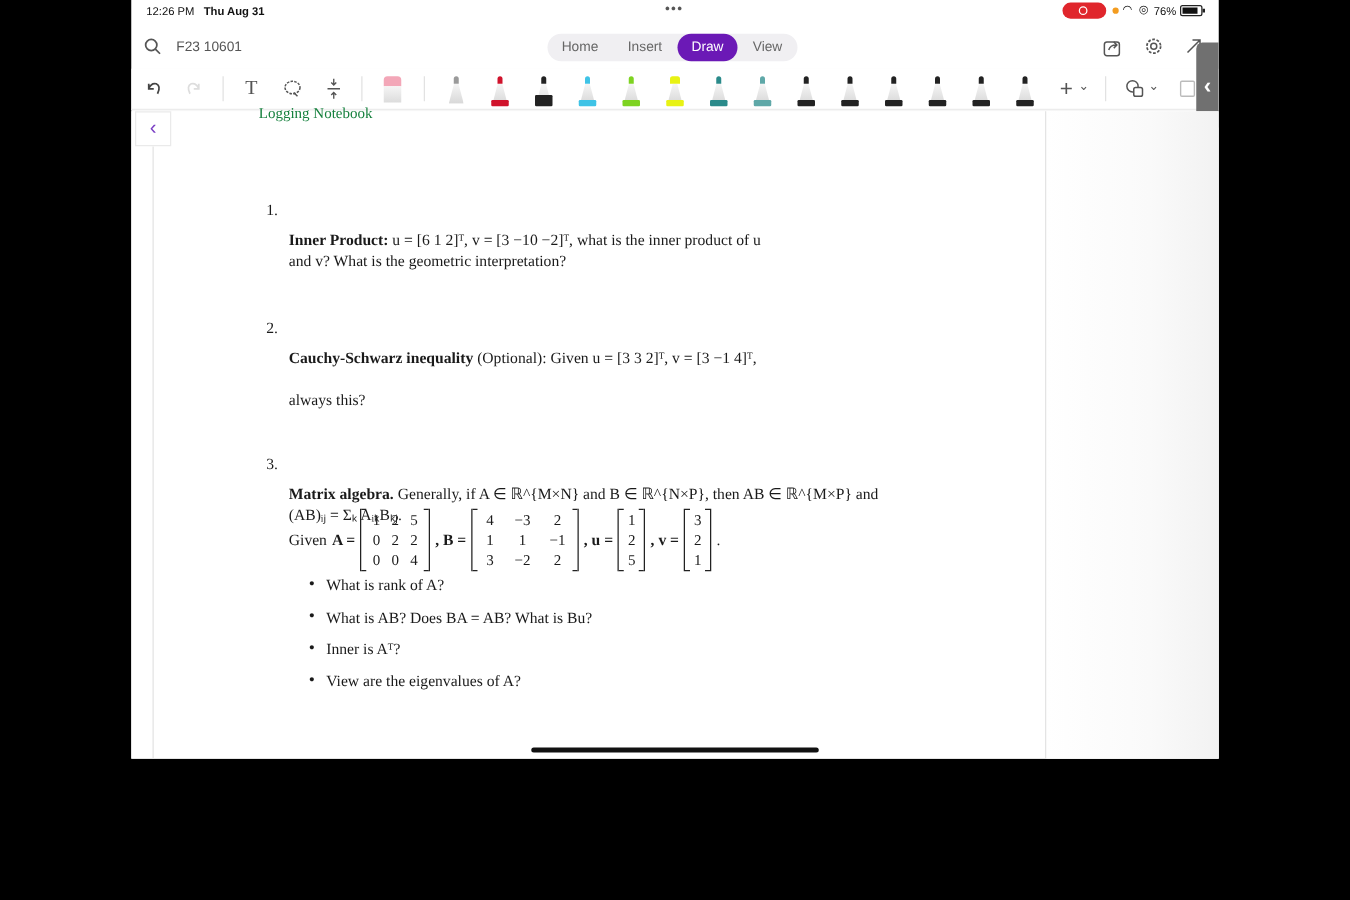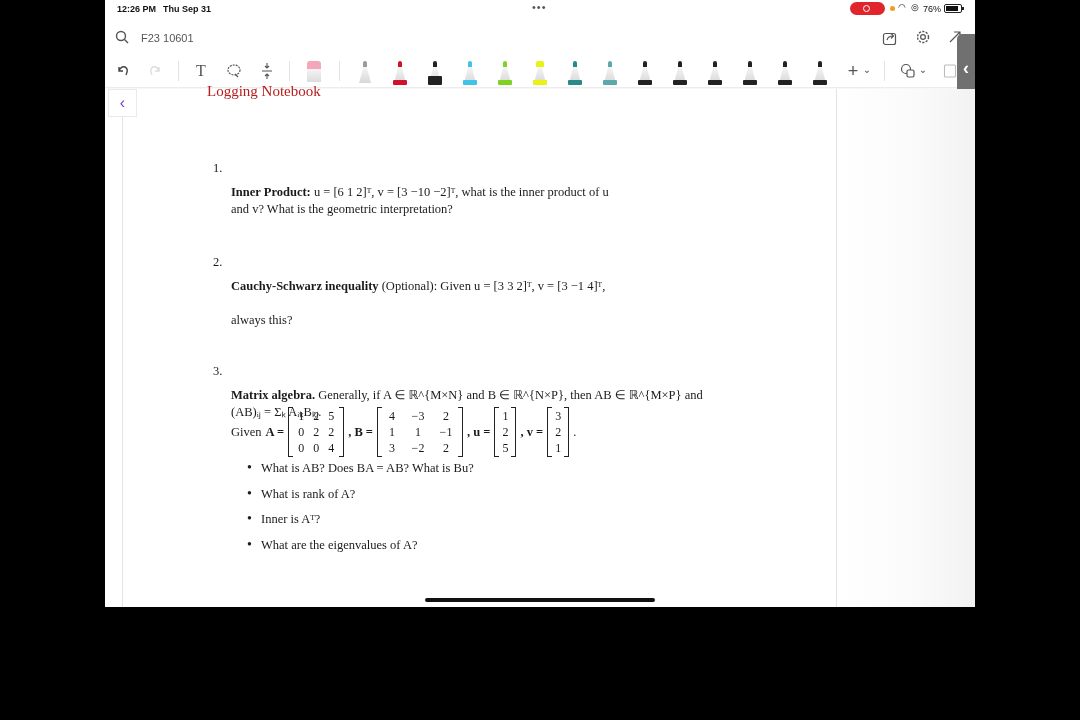--- a/index.html
+++ b/index.html
@@ -6,21 +6,21 @@
   html, body { width: 1080px; height: 720px; background: #000; overflow: hidden; }
   body { position: relative; font-family: "Liberation Sans", sans-serif; }
 
   #screen {
     position: absolute; left: 105px; top: 0; width: 870px; height: 607px;
     background: #ffffff; overflow: hidden;
   }
 
   
   .statusbar { position: absolute; left: 0; top: 0; width: 870px; height: 18px; font-size: 9px; color: #111; }
-  .statusbar .time { position: absolute; left: 12px; top: 4px; font-weight: 700; }
+  .statusbar .time { position: absolute; left: 12px; top: 4px; font-weight: 400; }
   .statusbar .date { position: absolute; left: 58px; top: 4px; font-weight: 600; }
   .statusbar .dots { position: absolute; left: 427px; top: 1px; font-size: 11px; letter-spacing: 1px; color: #555; }
   .statusbar .rec { position: absolute; left: 745px; top: 2px; width: 35px; height: 13px; border-radius: 7px; background: #e0262c; }
   .statusbar .rec::after { content: ""; position: absolute; left: 13px; top: 3px; width: 5px; height: 5px; border: 1.5px solid #fff; border-radius: 50%; }
   .statusbar .dot { position: absolute; left: 785px; top: 6px; width: 5px; height: 5px; border-radius: 50%; background: #f39c20; }
   .statusbar .wifi { position: absolute; left: 793px; top: 2px; font-size: 9px; }
   .statusbar .lock { position: absolute; left: 806px; top: 2px; font-size: 9px; }
   .statusbar .pct { position: absolute; left: 818px; top: 4px; }
   .statusbar .battery { position: absolute; left: 839px; top: 4px; width: 18px; height: 9px; border: 1px solid #222; border-radius: 2px; }
   .statusbar .battery::before { content: ""; position: absolute; left: 1px; top: 1px; width: 12px; height: 5px; background: #111; }
@@ -49,21 +49,21 @@
   .panel-handle { position: absolute; left: 852px; top: 34px; width: 18px; height: 68px; background: #707070; border-radius: 5px 0 0 5px; color: #fff; font-size: 18px; font-weight: bold; display: flex; align-items: center; justify-content: center; cursor: pointer; }
 
   
   .canvas { position: absolute; left: 0; top: 89px; width: 870px; height: 518px; background: #fff; }
   .sidebar-toggle { position: absolute; left: 3px; top: 0; width: 29px; height: 28px; border: 1px solid #eaeaea; background: #fff; color: #7a3fc4; font-size: 16px; display: flex; align-items: center; justify-content: center; cursor: pointer; }
   .margin-line-left { position: absolute; left: 17px; top: 28px; width: 1px; height: 490px; background: #e4e4e4; }
   .margin-line-right { position: absolute; left: 731px; top: 0; width: 1px; height: 518px; background: #e4e4e4; }
   .right-shade { position: absolute; left: 732px; top: 0; width: 138px; height: 518px; background: linear-gradient(90deg, #fff 0%, #fafafa 60%, #f2f2f2 100%); }
 
   .doc { position: absolute; left: 0; top: 0; width: 731px; height: 518px; font-family: "DejaVu Serif", "Liberation Serif", serif; color: #1a1a1a; }
-  .doc .link { position: absolute; left: 102px; top: -6px; font-size: 15px; color: #b91c1c; font-family: "Liberation Serif", serif; }
+  .doc .link { position: absolute; left: 102px; top: -6px; font-size: 12px; color: #15803d; font-family: "Liberation Serif", serif; }
   .doc .h2 { position: absolute; left: 102px; top: 33px; font-size: 19px; font-weight: bold; font-family: "Liberation Serif", serif; }
   .doc .h2 .num { display: inline-block; width: 34px; }
   .doc .item { position: absolute; left: 108px; font-size: 12.5px; line-height: 17px; font-family: "Liberation Serif", serif; width: 540px; }
   .doc .item .n { position: absolute; left: 0; top: 0; }
   .doc .item .t { position: absolute; left: 18px; top: 0; width: 522px; text-align: justify; margin-top: 24px; }
   .doc b { font-weight: bold; }
 
   .given { position: absolute; left: 126px; top: 317px; height: 52px; font-family: "Liberation Serif", serif; font-size: 12.5px; display: flex; align-items: center; gap: 4px; }
   .matrix { display: inline-grid; border-left: 1.3px solid #222; border-right: 1.3px solid #222; padding: 1px 5px; position: relative; row-gap: 0; }
   .matrix::before, .matrix::after { content: ""; position: absolute; top: 0; bottom: 0; width: 4px; border-top: 1.3px solid #222; border-bottom: 1.3px solid #222; }
@@ -80,37 +80,43 @@
 
   .home-indicator { position: absolute; left: 425px; top: 598px; width: 230px; height: 4px; background: #111; border-radius: 2px; }
 </style>
 </head>
 <body>
 
 <div id="screen">
 
   <div class="statusbar">
     <span class="time">12:26 PM</span>
-    <span class="date">Thu Sep 31</span>
+    <span class="date">Thu Aug 31</span>
     <span class="dots">•••</span>
     <span class="rec"></span>
     <span class="dot"></span>
     <span class="wifi">◠</span>
     <span class="lock">◎</span>
     <span class="pct">76%</span>
     <span class="battery"></span>
   </div>
 
   <div class="titlerow">
     <svg class="search-icon" viewBox="0 0 14 14">
       <circle cx="6" cy="6" r="4.5" fill="none" stroke="#555" stroke-width="1.4"></circle>
       <line x1="9.3" y1="9.3" x2="13" y2="13" stroke="#555" stroke-width="1.4"></line>
     </svg>
     <span class="notebook-name">F23 10601</span>
 
+    <div class="tabs">
+      <div class="tab" style="left:4px;width:44px;">Home</div>
+      <div class="tab" style="left:54px;width:48px;">Insert</div>
+      <div class="tab active" style="left:104px;width:48px;">Draw</div>
+      <div class="tab" style="left:154px;width:44px;">View</div>
+    </div>
 
     <svg class="share-icon" viewBox="0 0 16 16">
       <rect x="1.5" y="3.5" width="12" height="11" rx="2" fill="none" stroke="#555" stroke-width="1.2"></rect>
       <path d="M5 10 Q6 6 11 6 M9 3.5 L11.5 6 L9 8.5" fill="none" stroke="#555" stroke-width="1.2"></path>
     </svg>
     <svg class="gear-icon" viewBox="0 0 16 16">
       <circle cx="8" cy="8" r="2.4" fill="none" stroke="#555" stroke-width="1.2"></circle>
       <circle cx="8" cy="8" r="5.5" fill="none" stroke="#555" stroke-width="1.4" stroke-dasharray="2.2 1.3"></circle>
     </svg>
     <svg class="expand-icon" viewBox="0 0 14 14">
@@ -299,22 +305,22 @@
         <b>, v =</b>
         <div class="matrix m1">
           <span>3</span>
             <span>2</span>
             <span>1</span>
         </div>
         <span>.</span>
       </div>
 
       <ul class="bullets">
+        <li>What is rank of A?</li>
         <li>What is AB? Does BA = AB? What is Bu?</li>
-        <li>What is rank of A?</li>
         <li>Inner is Aᵀ?</li>
-        <li>What are the eigenvalues of A?</li>
+        <li>View are the eigenvalues of A?</li>
       </ul>
     </div>
   </div>
 </div>
 
 <div class="home-indicator"></div>
 
 </body></html>

